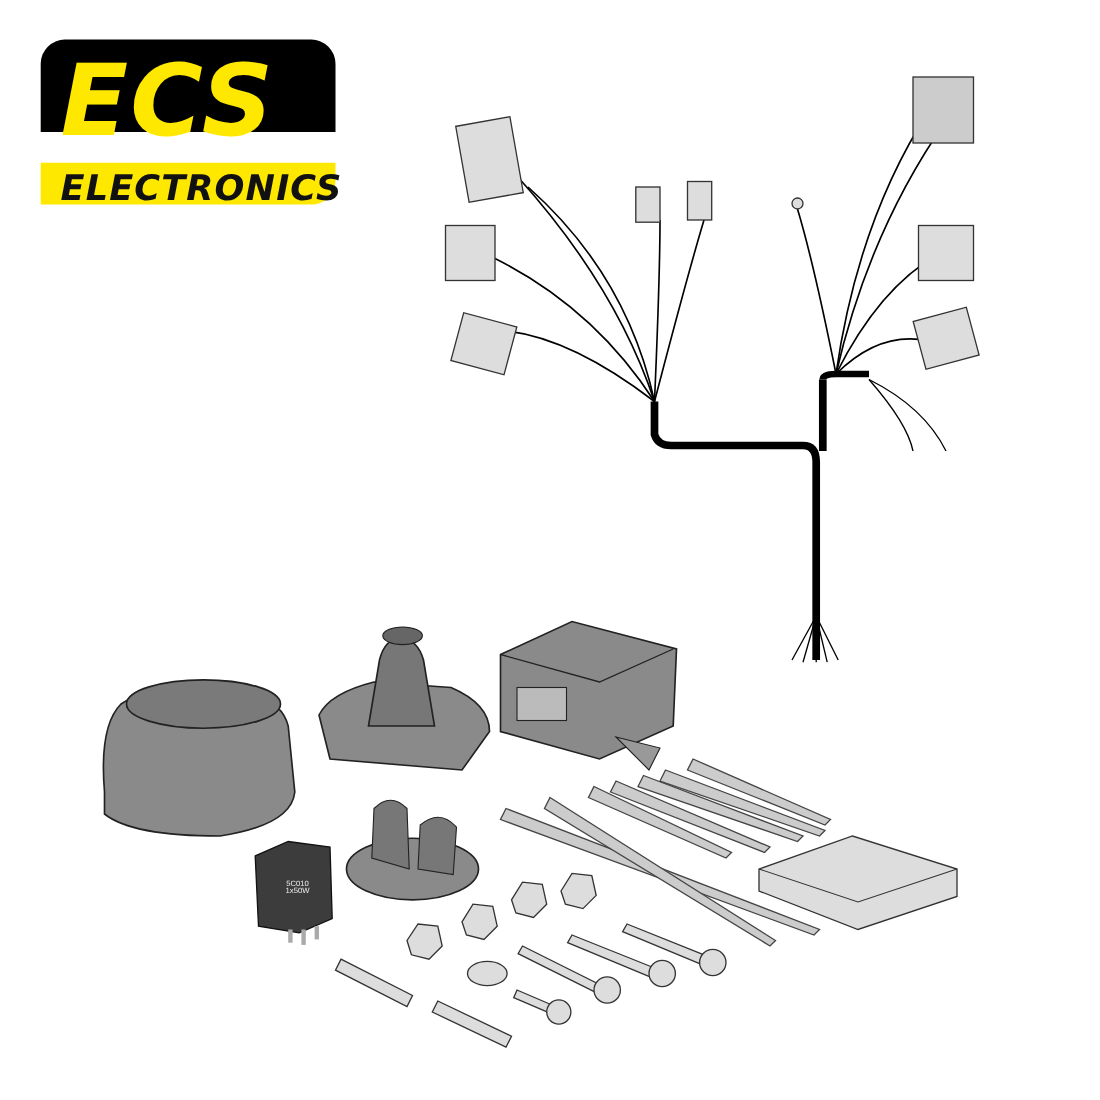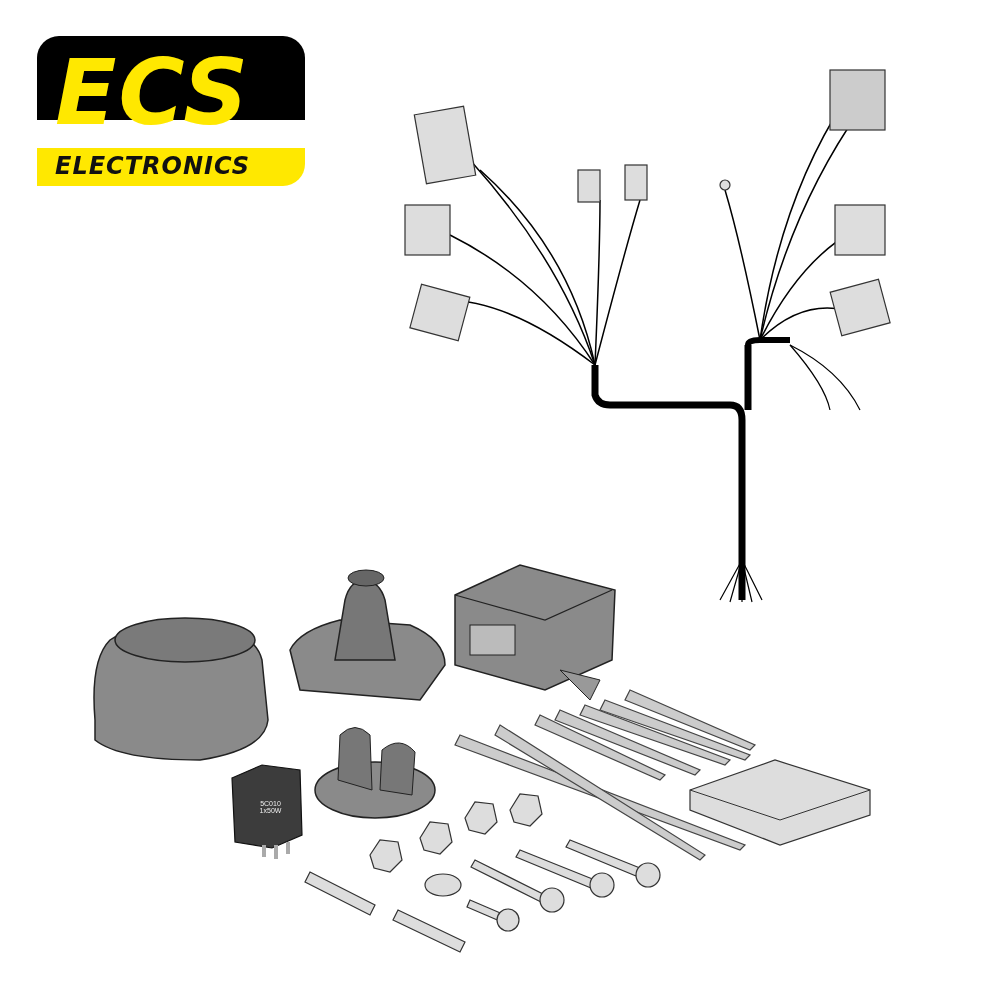--- a/index.html
+++ b/index.html
@@ -1,21 +1,21 @@
 <!DOCTYPE html>
 <html><head>
 <meta charset="utf-8">
 <style>
   html,body{margin:0;padding:0;background:#ffffff;}
   body{width:1000px;height:1000px;position:relative;overflow:hidden;font-family:"Liberation Sans",sans-serif;}
   .logo{position:absolute;left:37px;top:36px;width:268px;height:150px;}
   .logo-top{position:absolute;left:0;top:0;width:268px;height:84px;background:#000;border-radius:22px 22px 0 0;}
   .logo-ecs{position:absolute;left:18px;top:4px;font-family:"DejaVu Sans",sans-serif;font-weight:bold;font-style:italic;font-size:90px;color:#ffe800;letter-spacing:2px;}
   .logo-bottom{position:absolute;left:0;top:112px;width:268px;height:38px;background:#ffe800;border-radius:0 0 22px 0;}
-  .logo-sub{position:absolute;left:18px;top:4px;font-family:"DejaVu Sans",sans-serif;font-weight:bold;font-style:italic;font-size:24px;color:#111;letter-spacing:1px;}
+  .logo-sub{position:absolute;left:18px;top:4px;font-family:"DejaVu Sans",sans-serif;font-weight:bold;font-style:italic;font-size:32px;color:#111;letter-spacing:1px;}
   svg.art{position:absolute;left:0;top:0;}
   .relay-text{position:absolute;font-size:7px;color:#eee;text-align:center;}
 </style>
 </head>
 <body>
 
 <div class="logo">
   <div class="logo-top">
     <span class="logo-ecs">ECS</span>
   </div>

